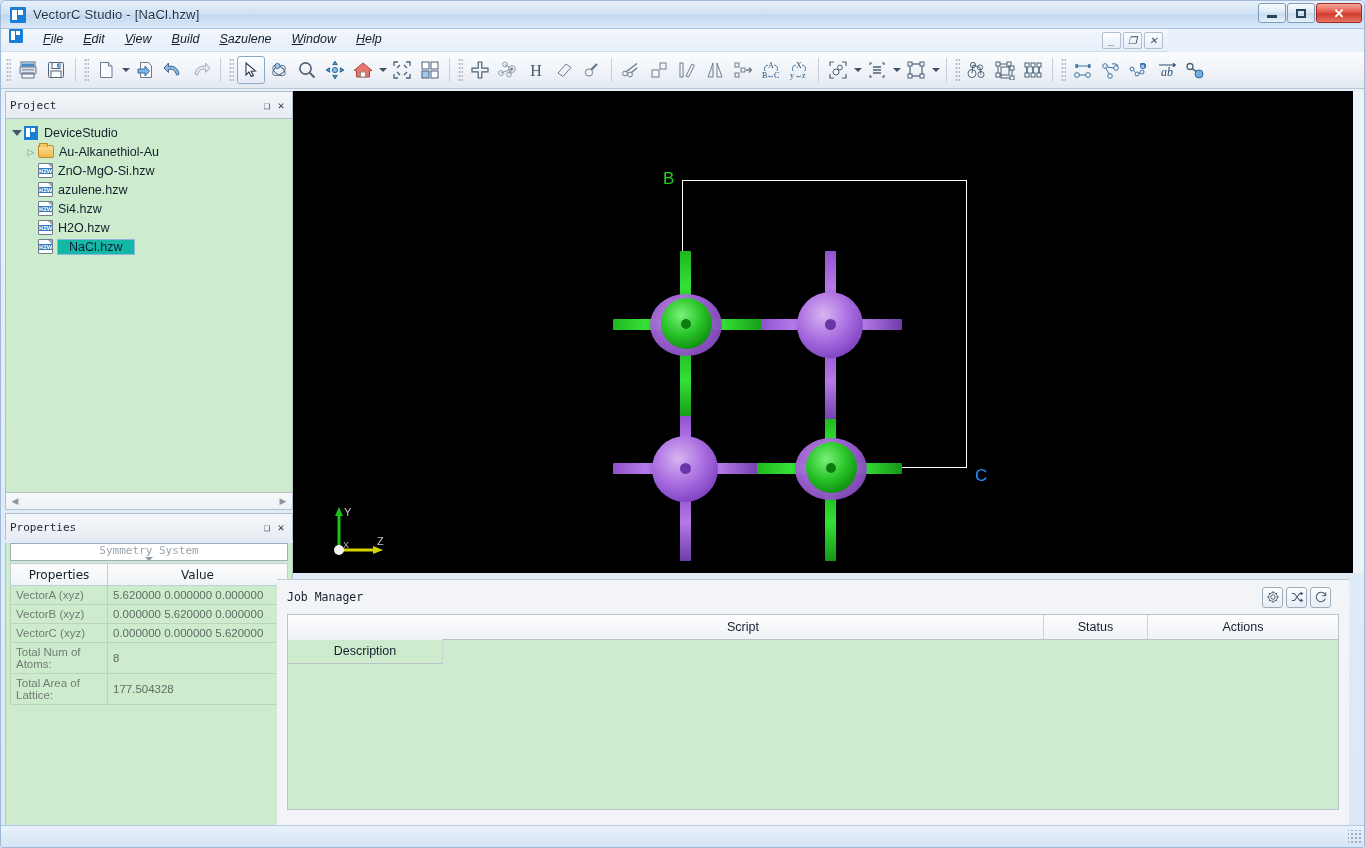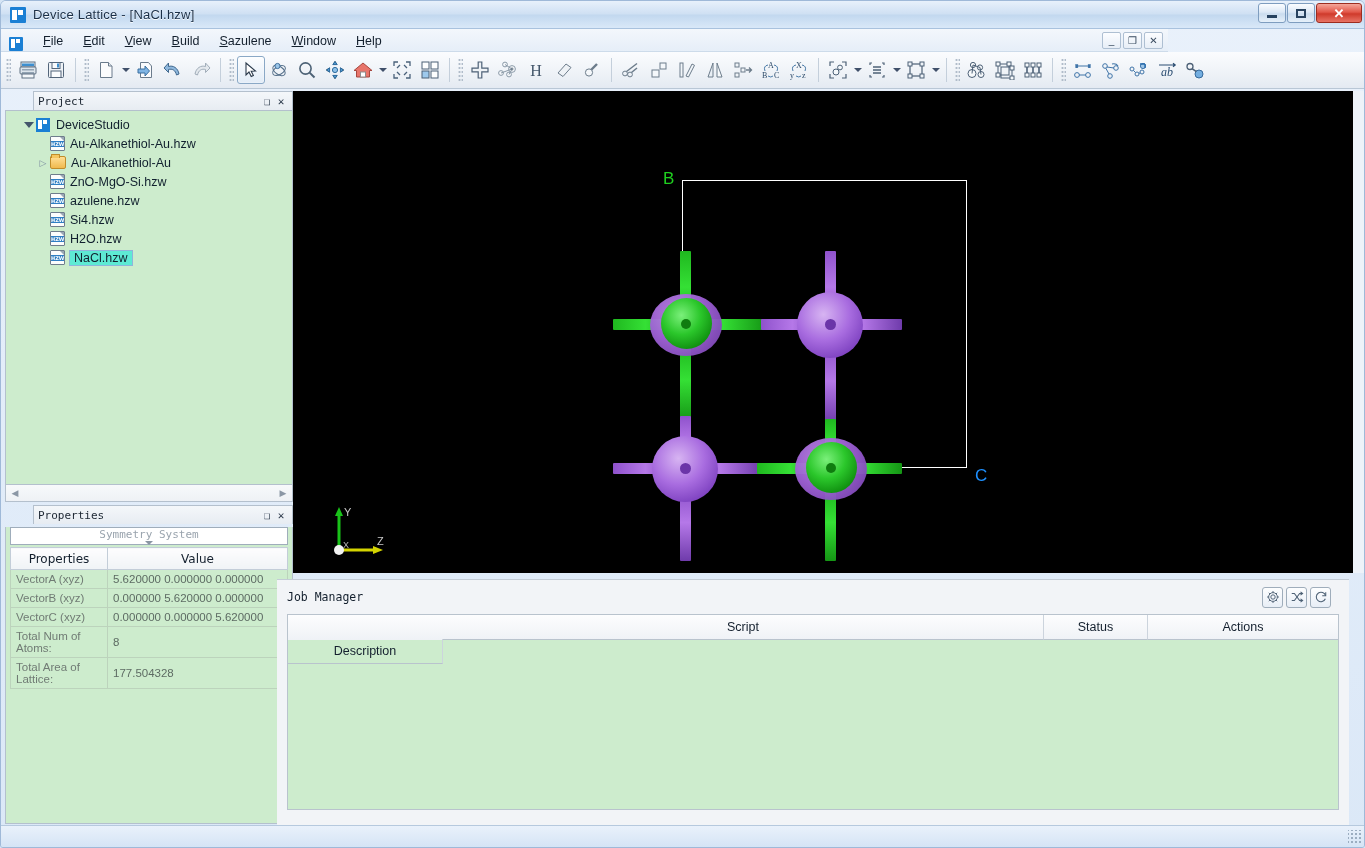--- a/index.html
+++ b/index.html
@@ -57,22 +57,23 @@
     background: linear-gradient(180deg,#f5a79a 0%, #e2584a 45%, #cf3a2b 55%, #e87466 100%);
     border-color: #9c2d20; color: #fff; font-weight: bold; font-size: 13px;
   }
   .wbtn .min-glyph { width: 10px; height: 3px; background: #27425f; margin-top: 6px; }
   .wbtn .max-glyph { width: 10px; height: 9px; border: 2px solid #27425f; }
 
   
   .menubar {
     position: absolute; left: 0; top: 28px; width: 1167px; height: 23px;
     background: linear-gradient(180deg,#f3f7fc 0%, #e6eef8 100%);
-    display: flex; align-items: flex-end;
+    display: flex; align-items: flex-start;
     border-bottom: 1px solid #cddbea;
+    font-style: italic;
   }
   .menu-appicon {
     width: 14px; height: 14px; margin-left: 8px; margin-right: 10px;
     background: #1a7fd4; position: relative; border-radius: 1px; flex: none;
   }
   .menu-appicon::before {
     content: ""; position: absolute; left: 2px; top: 2px; width: 4px; height: 9px; background: #fff;
   }
   .menu-appicon::after {
     content: ""; position: absolute; left: 7px; top: 2px; width: 4px; height: 4px; background: #fff;
@@ -115,34 +116,34 @@
   }
   .tdrop::after {
     content: ""; border-left: 4px solid transparent; border-right: 4px solid transparent;
     border-top: 4px solid #40506a;
   }
 
   
   .left-col { position: absolute; left: 4px; top: 90px; width: 288px; height: 734px; }
 
   .panel-head {
-    height: 19px; background: linear-gradient(180deg,#f4f7fa,#e7ecf2);
+    height: 27px; background: linear-gradient(180deg,#f4f7fa,#e7ecf2);
     border: 1px solid #b4c0cd; border-bottom: none;
     display: flex; align-items: center; padding: 0 4px;
-    font-family: "DejaVu Sans Mono", monospace; font-size: 11px; color: #1b2531; margin-left: 28px;
+    font-family: "DejaVu Sans Mono", monospace; font-size: 11px; color: #1b2531;
   }
   .panel-head .ph-title { flex: 1; }
   .ph-btn { width: 14px; height: 14px; display:flex; align-items:center; justify-content:center;
             font-size: 11px; color: #2c3a4b; }
 
   .tree-box {
     border: 1px solid #b4c0cd; background: #cdeccd;
     height: 375px; position: relative; overflow: hidden;
   }
-  .tree-inner { padding: 4px 2px 2px 4px; margin-left: 12px; }
+  .tree-inner { padding: 4px 2px 2px 4px; }
   .trow { display: flex; align-items: center; height: 19px; font-size: 12.5px; color: #11202e; }
   .twist {
     width: 14px; display: flex; align-items: center; justify-content: center; flex: none;
   }
   .twist.open::after {
     content: ""; border-left: 5px solid transparent; border-right: 5px solid transparent;
     border-top: 6px solid #44566b;
   }
   .ico-root {
     width: 14px; height: 14px; background: #1a7fd4; position: relative; flex: none; margin-right: 6px;
@@ -164,21 +165,21 @@
   }
   .ico-folder {
     width: 16px; height: 13px; flex: none; margin-right: 5px; position: relative;
     background: linear-gradient(180deg,#ffdf95,#f0b94e); border:1px solid #c08c2a; border-radius: 1px 2px 2px 2px;
   }
   .ico-folder::before {
     content:""; position:absolute; left:0; top:-3px; width:7px;height:3px;
     background:#f5c65f; border:1px solid #c08c2a; border-bottom:none; border-radius:1px 1px 0 0;
   }
   .tlabel.selected {
-    background: #5eead4; border: 1px solid #8fb5db; padding: 0 4px; margin-left:-1px;
+    background: #14b8a6; border: 1px solid #8fb5db; padding: 0 11px; margin-left:-1px;
   }
   .indent1 { padding-left: 14px; }
 
   .hscroll {
     height: 17px; background: linear-gradient(180deg,#f7f9fb,#eef1f5);
     border: 1px solid #b4c0cd; border-top: none;
     display: flex; align-items: center; justify-content: space-between; padding: 0 2px;
   }
   .hs-arrow { width: 14px; text-align: center; color: #8b97a5; font-size: 9px; }
 
@@ -281,21 +282,21 @@
     background-size: 4px 4px; background-position: right bottom; }
   svg { display: block; }
 </style>
 </head>
 <body>
 
 <div id="app">
 
   <div class="titlebar">
     <div class="app-icon"></div>
-    <div class="title-text">Device Lattice - [NaCl.hzw]</div>
+    <div class="title-text">VectorC Studio - [NaCl.hzw]</div>
     <div class="wincontrols">
       <div class="wbtn">
           <div class="min-glyph"></div>
         </div>
       <div class="wbtn">
           <div class="max-glyph"></div>
         </div>
       <div class="wbtn close">
           <span>✕</span>
         </div>
@@ -634,25 +635,20 @@
       <span class="ph-title">Project</span>
       <span class="ph-btn">❏</span>
       <span class="ph-btn">✕</span>
     </div>
     <div class="tree-box">
       <div class="tree-inner">
         <div class="trow">
           <span class="twist open"></span>
           <span class="ico-root"></span>
           <span class="tlabel">DeviceStudio</span>
-        </div>
-        <div class="trow indent1">
-          <span class="twist"></span>
-          <span class="ico-hzw"></span>
-          <span class="tlabel">Au-Alkanethiol-Au.hzw</span>
         </div>
         <div class="trow indent1">
           <span class="twist" style="color:#7d8ea0;font-size:9px;">▷</span>
           <span class="ico-folder"></span>
           <span class="tlabel">Au-Alkanethiol-Au</span>
         </div>
         <div class="trow indent1">
           <span class="twist"></span>
           <span class="ico-hzw"></span>
           <span class="tlabel">ZnO-MgO-Si.hzw</span>

